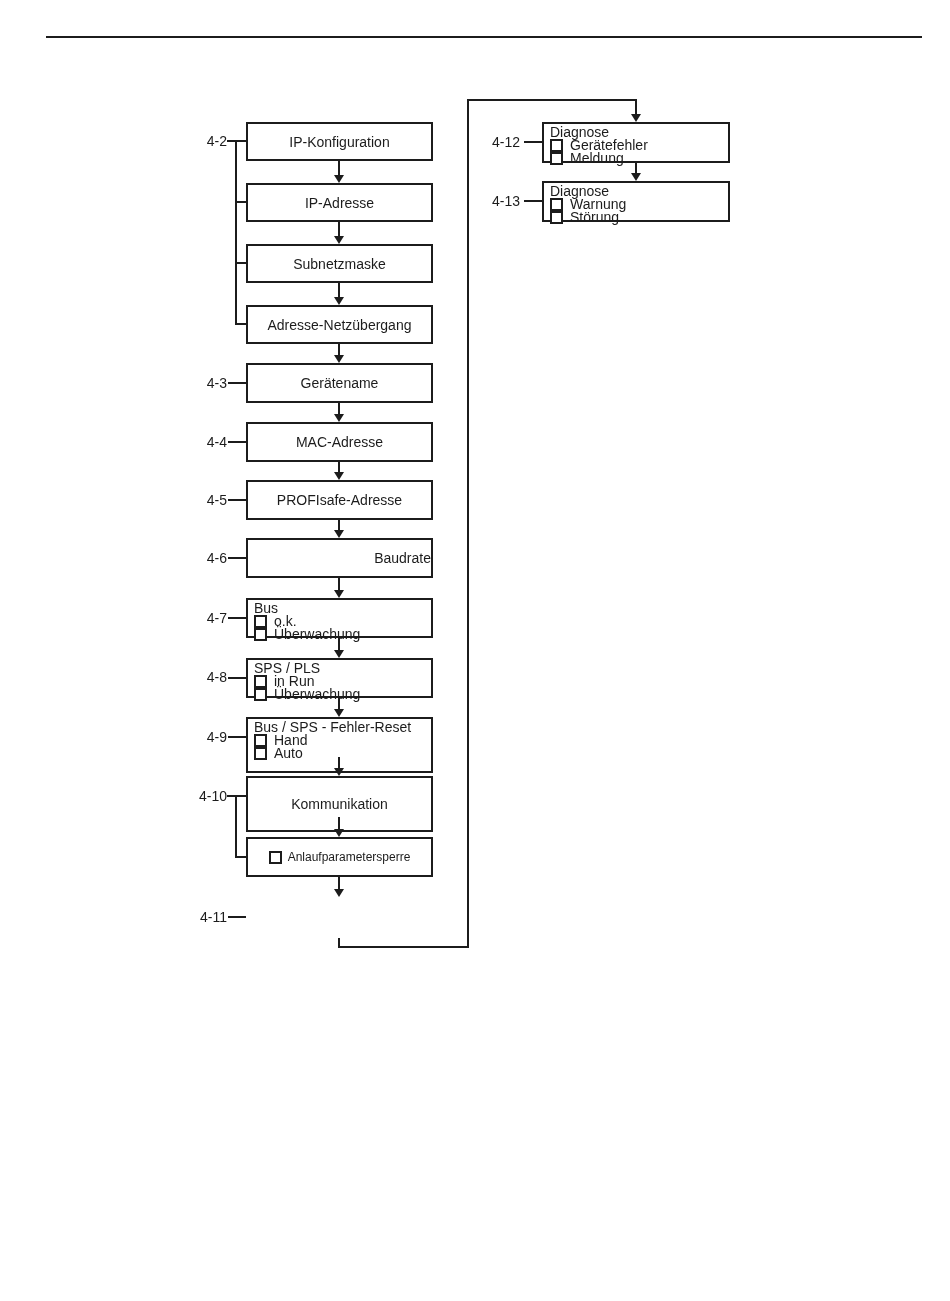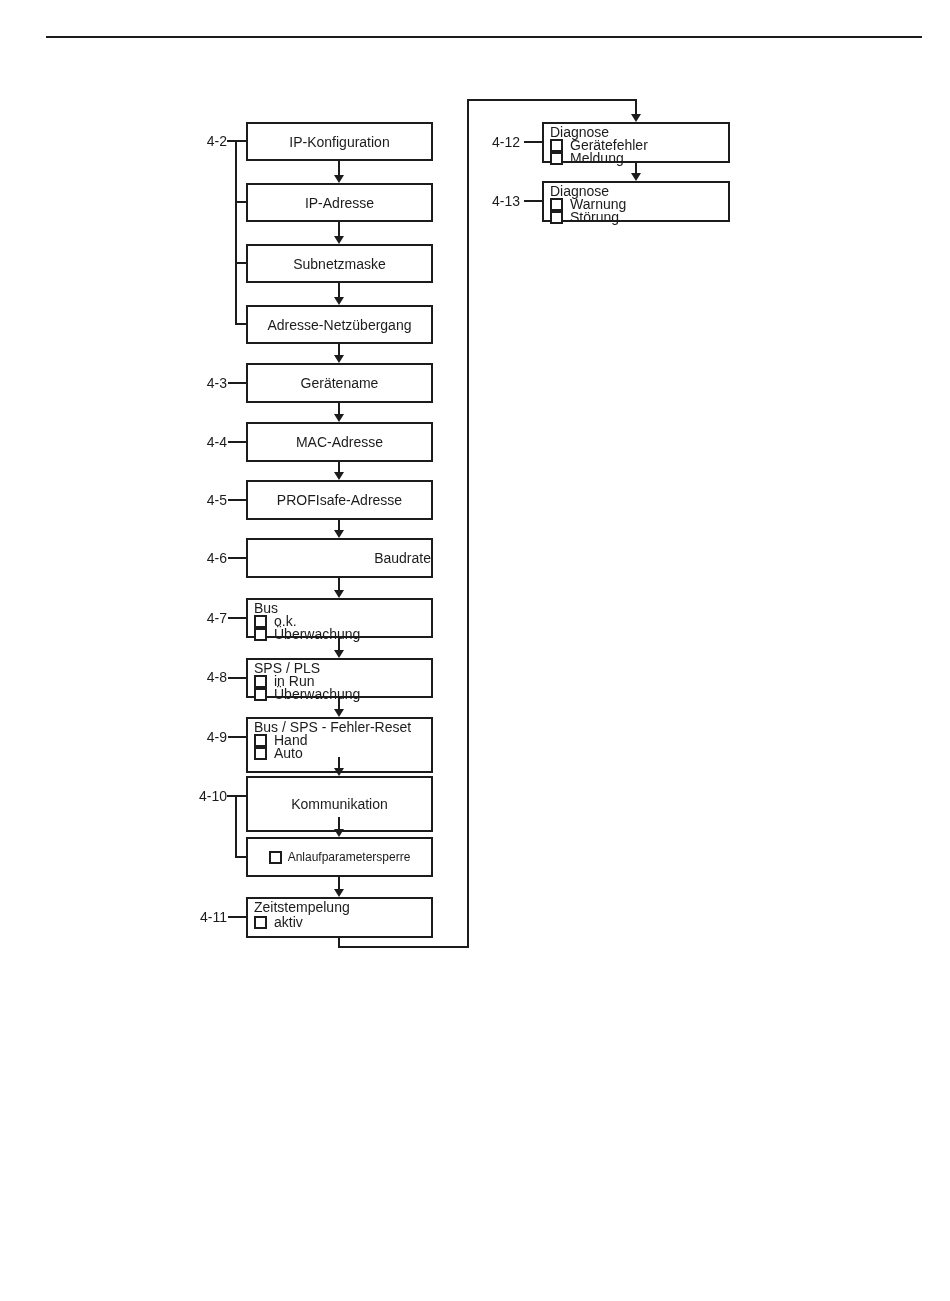--- a/index.html
+++ b/index.html
@@ -106,27 +106,20 @@
 
   <div class="box center" style="top:776px; height:56px;">
     <span>Kommunikation</span>
   </div>
 
   <div class="box inline-cb" style="top:837px; height:40px;">
     <span class="cbx"></span>
     <span>Anlaufparametersperre</span>
   </div>
 
-  <div class="box cbx-box" style="top:897px; height:41px;">
-    <div class="cb-title" style="margin-bottom:2px;">Zeitstempelung</div>
-    <div class="cb-row">
-      <span class="cbx"></span>
-      <span>aktiv</span>
-    </div>
-  </div>
 
   <div class="box rt cbx-box" style="top:122px; height:41px;">
     <div class="cb-title">Diagnose</div>
     <div class="cb-row">
       <span class="cbx"></span>
       <span>Gerätefehler</span>
     </div>
     <div class="cb-row">
       <span class="cbx"></span>
       <span>Meldung</span>

